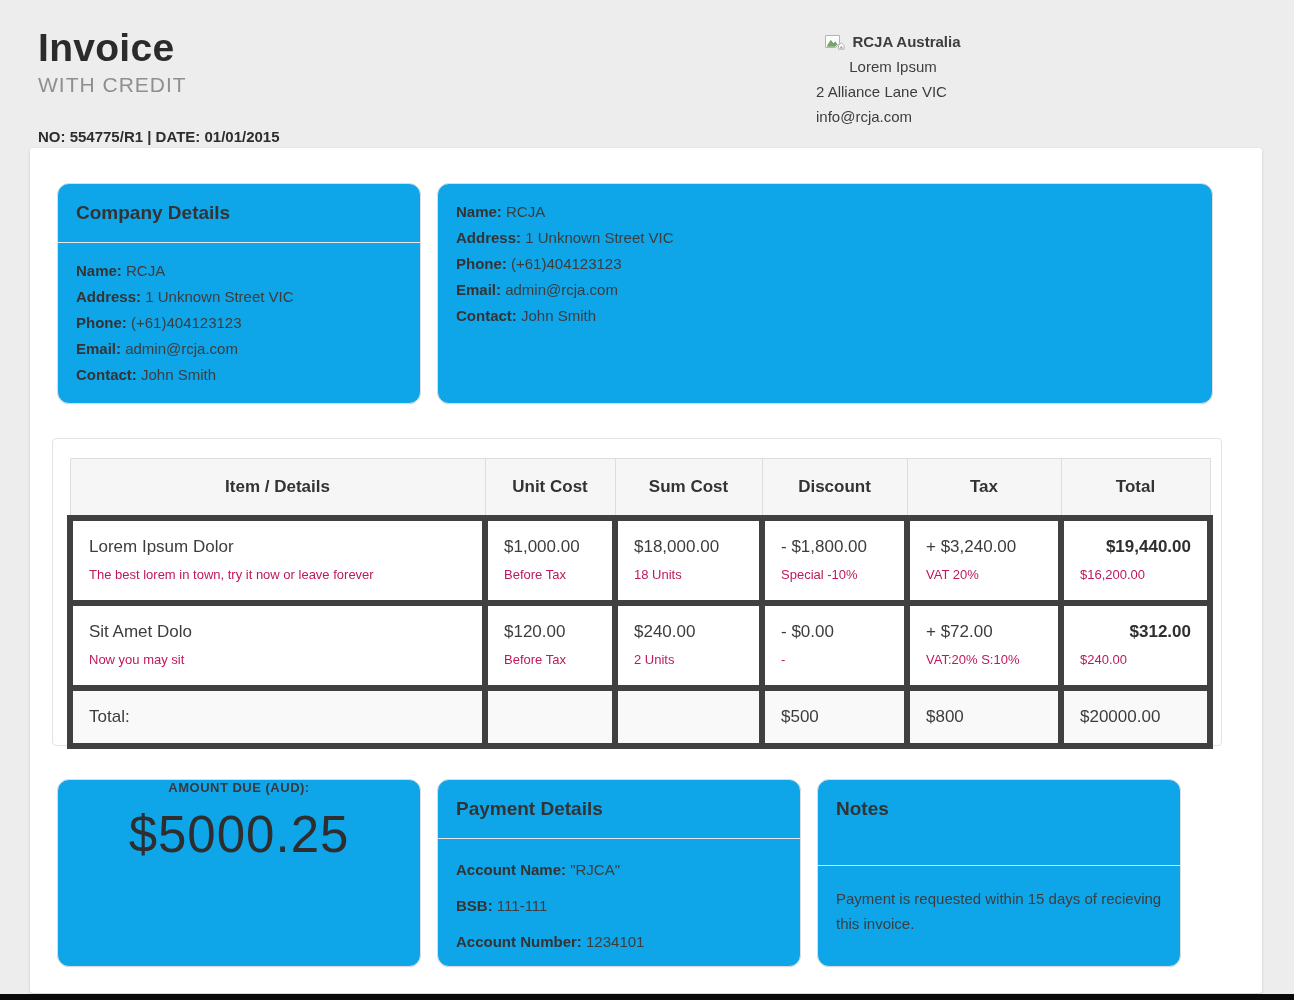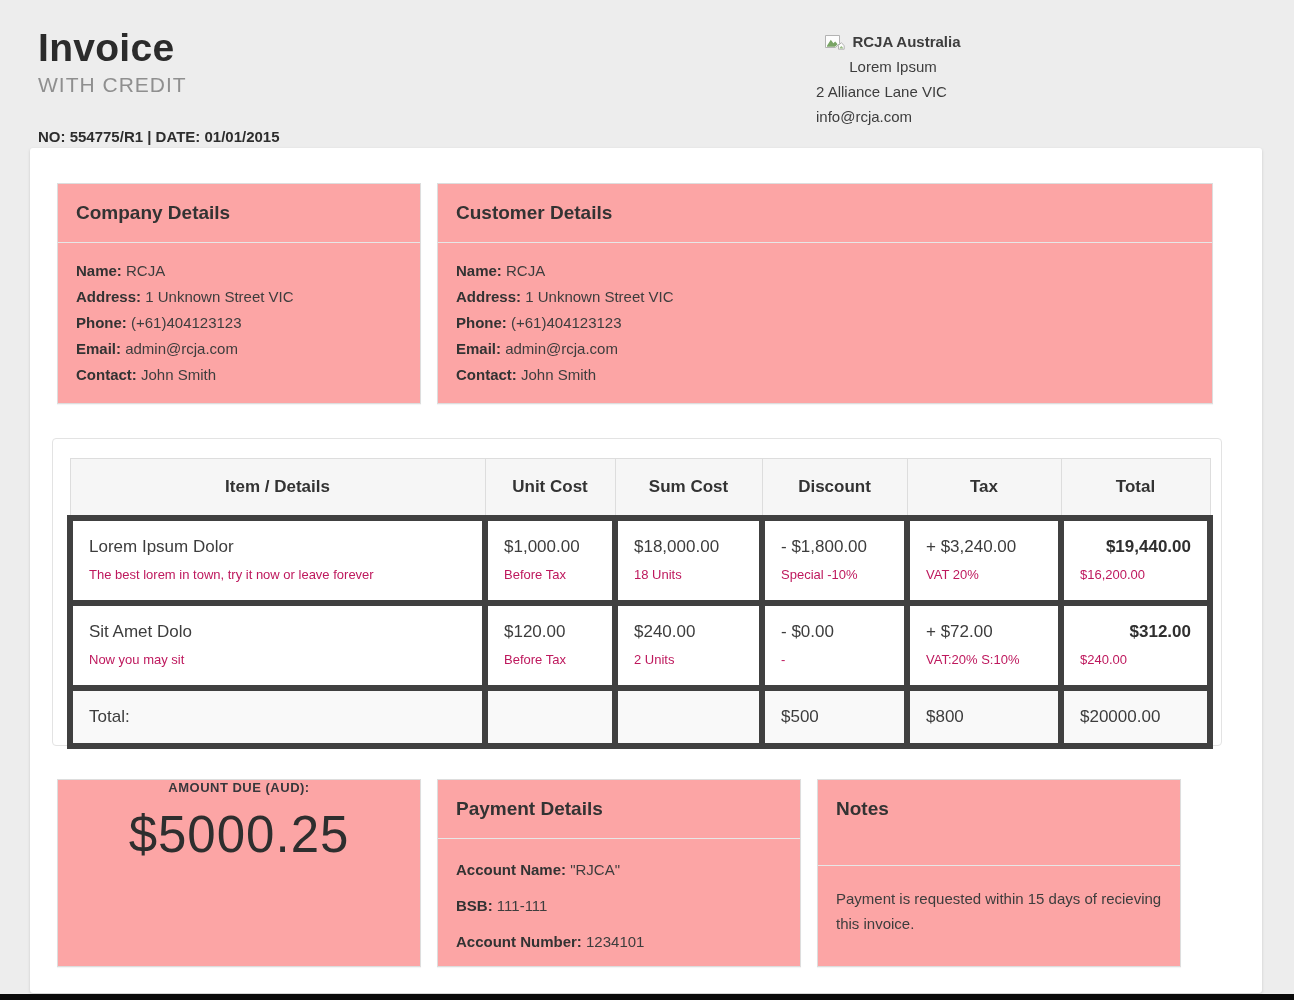--- a/index.html
+++ b/index.html
@@ -27,21 +27,21 @@
   
   .card {
     position:absolute; top:148px; left:30px;
     width:1232px; height:845px;
     background:#fff; border-radius:3px;
     box-shadow:0 1px 3px rgba(0,0,0,.15);
     padding-top:35px;
   }
 
   
-  .panel { border:1px solid #ddd; border-radius:0; background:#fca5a5; box-shadow:0 1px 1px rgba(0,0,0,.04); }
+  .panel { border:1px solid #ddd; border-radius:12px; background:#0ea5e9; box-shadow:0 1px 1px rgba(0,0,0,.04); }
   .panel-header { padding:15px 18px; font-size:19px; line-height:28px; font-weight:bold; color:#333; border-bottom:1px solid #e7e7e7; }
   .panel-body { padding:15px 18px; font-size:15px; line-height:26px; }
   .field-line .lbl { font-weight:bold; color:#333; }
   .field-line .val { color:#3d3d3d; }
 
   .details-row { display:flex; gap:16px; margin-left:27px; }
   .company-panel { width:364px; }
   .customer-panel { width:776px; }
 
   
@@ -122,21 +122,20 @@
           <span class="val">admin@rcja.com</span>
         </div>
         <div class="field-line">
           <span class="lbl">Contact:</span>
           <span class="val">John Smith</span>
         </div>
       </div>
     </div>
 
     <div class="panel customer-panel">
-      <div class="panel-header">Customer Details</div>
       <div class="panel-body">
         <div class="field-line">
           <span class="lbl">Name:</span>
           <span class="val">RCJA</span>
         </div>
         <div class="field-line">
           <span class="lbl">Address:</span>
           <span class="val">1 Unknown Street VIC</span>
         </div>
         <div class="field-line">

